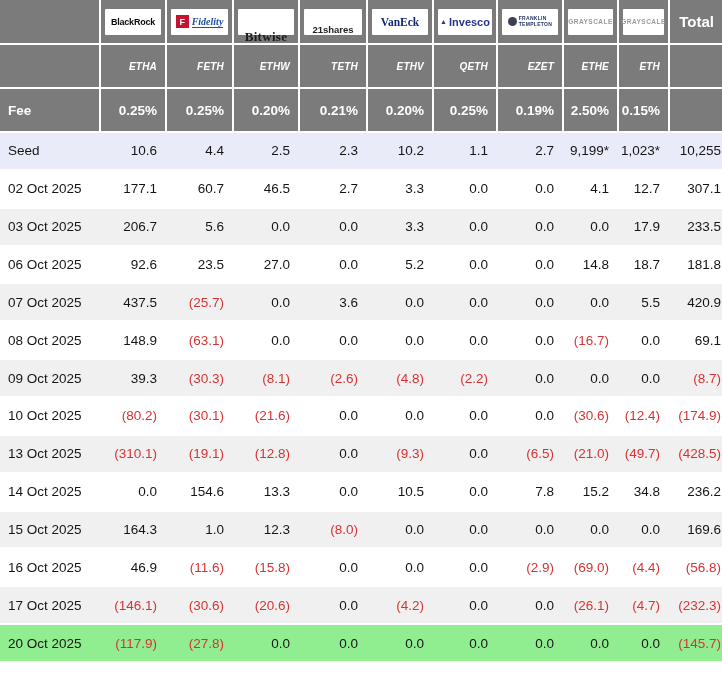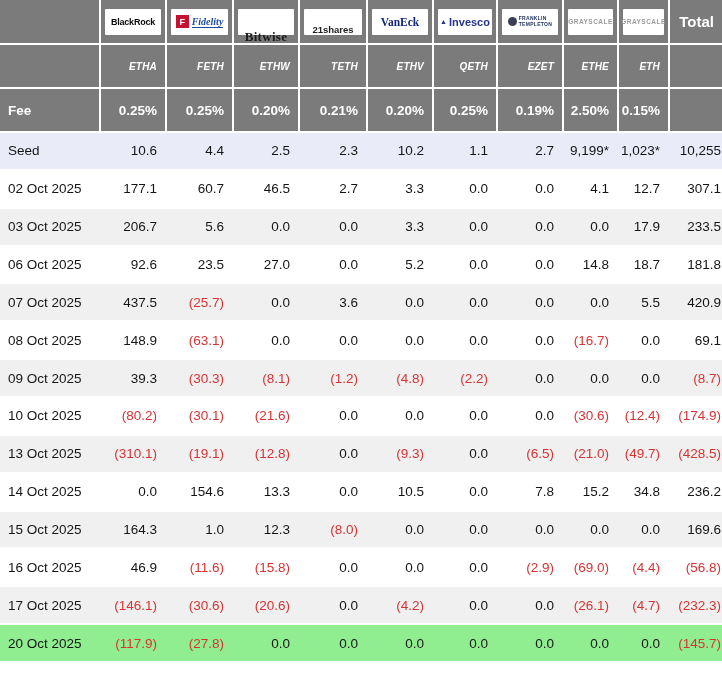--- a/index.html
+++ b/index.html
@@ -224,21 +224,21 @@
         <td class="val">0.0</td>
         <td class="val neg">(16.7)</td>
         <td class="val">0.0</td>
         <td class="val total">69.1</td>
       </tr>
       <tr class="alt">
         <td class="lbl">09 Oct 2025</td>
         <td class="val">39.3</td>
         <td class="val neg">(30.3)</td>
         <td class="val neg">(8.1)</td>
-        <td class="val neg">(1.2)</td>
+        <td class="val neg">(2.6)</td>
         <td class="val neg">(4.8)</td>
         <td class="val neg">(2.2)</td>
         <td class="val">0.0</td>
         <td class="val">0.0</td>
         <td class="val">0.0</td>
         <td class="val total neg">(8.7)</td>
       </tr>
       <tr>
         <td class="lbl">10 Oct 2025</td>
         <td class="val neg">(80.2)</td>

